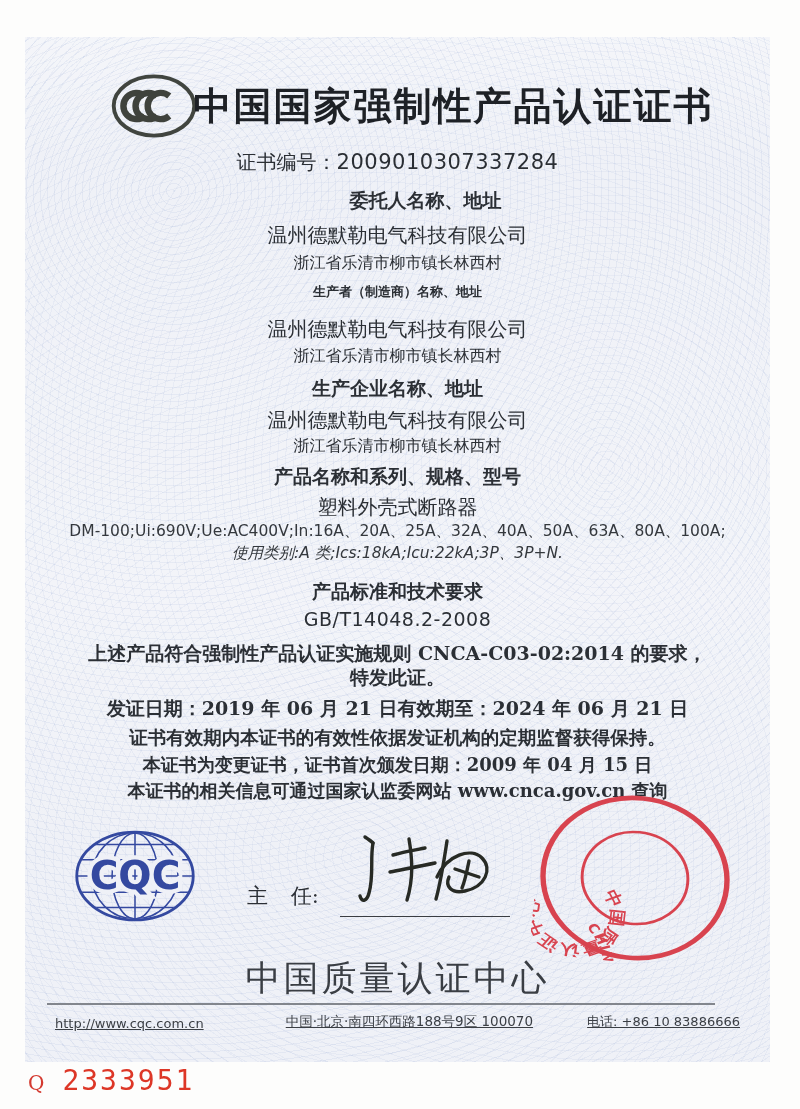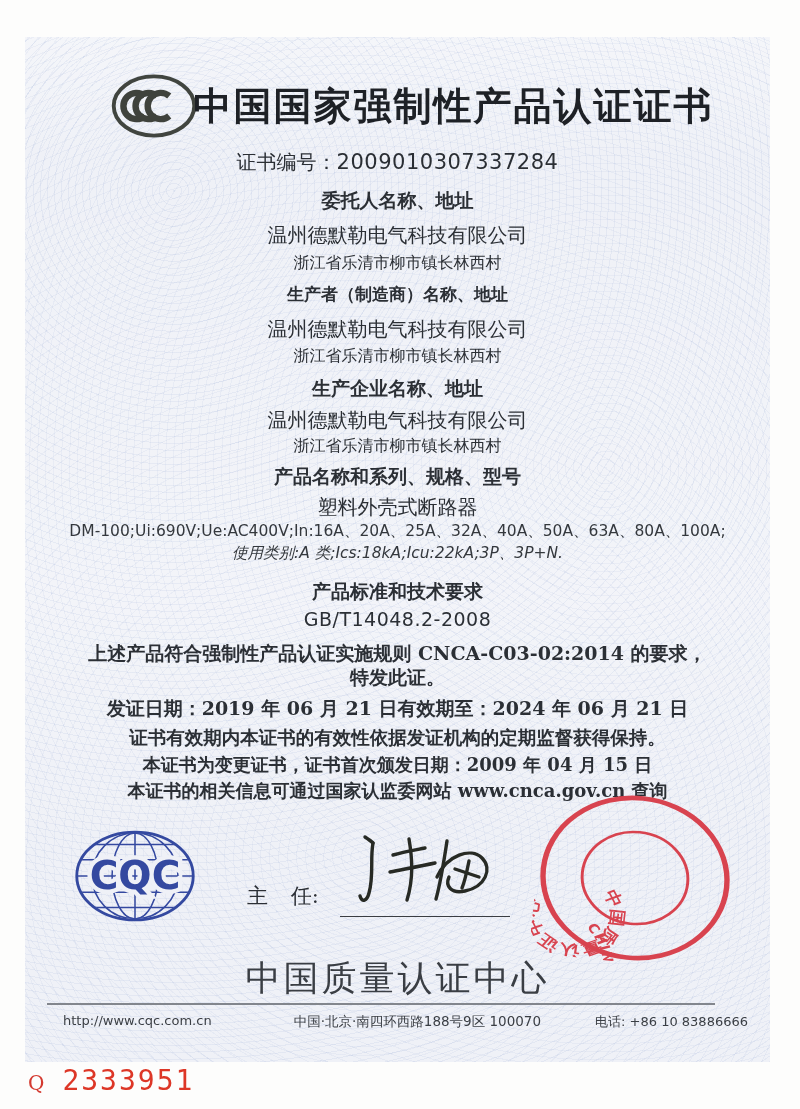--- a/index.html
+++ b/index.html
@@ -21,24 +21,24 @@
   .line{position:absolute;left:0;width:745px;text-align:center;color:#2b2f35;line-height:1.2;}
   .kai{font-family:"DejaVu Serif","Liberation Serif",serif;}
   .sans{font-family:"DejaVu Sans","Liberation Sans",sans-serif;}
   .b{font-weight:bold;}
 
   .title{top:47px;padding-left:112px;box-sizing:border-box;font-size:38px;letter-spacing:2px;
          color:#1e2126;font-weight:bold;font-family:"Liberation Sans","DejaVu Sans",sans-serif;}
   .certno{top:113px;font-size:20px;color:#2a2e34;}
   .certno .no{font-family:"DejaVu Sans",sans-serif;font-size:21px;letter-spacing:.5px;}
 
-  .h-p0{top:152px;font-size:19px;}
+  .h-p0{top:152px;font-size:19px;margin-left:28px;}
   .n-p0{top:186px;font-size:20px;}
   .a-p0{top:216px;font-size:16px;}
-  .h-p1{top:247px;font-size:17px;text-align:center;}
+  .h-p1{top:247px;font-size:13px;text-align:center;}
   .n-p1{top:280px;font-size:20px;}
   .a-p1{top:309px;font-size:16px;}
   .h-p2{top:340px;font-size:19px;}
   .n-p2{top:371px;font-size:20px;}
   .a-p2{top:399px;font-size:16px;}
 
   .h-prod{top:428px;font-size:19px;}
   .n-prod{top:458px;font-size:20px;}
   .spec1{top:485px;font-size:15.5px;color:#34383d;}
   .spec2{top:507px;font-size:15.5px;color:#34383d;font-style:italic;}
@@ -58,22 +58,22 @@
   .cqc-globe{position:absolute;left:47px;top:791px;}
   .director{position:absolute;left:222px;top:845px;font-size:21px;color:#2b2f35;word-spacing:16px;}
   .sig{position:absolute;left:318px;top:788px;}
   .sig-line{position:absolute;left:315px;top:879px;width:170px;height:0;border-top:1.6px solid #3a3d42;}
   .stamp{position:absolute;left:512px;top:756px;transform:rotate(6deg);}
 
   
   .issuer{top:920px;font-size:35px;letter-spacing:3px;color:#3a3e44;
           font-family:"Liberation Sans","DejaVu Sans",sans-serif;font-weight:500;}
   .rule{position:absolute;left:22px;top:966px;width:668px;height:2px;background:#82868d;}
-  .footer{position:absolute;left:38px;top:976px;width:685px;display:flex;
-          justify-content:space-between;align-items:flex-start;font-size:13px;color:#3a3e44;}
+  .footer{position:absolute;left:30px;top:976px;width:685px;display:flex;
+          justify-content:space-between;align-items:flex-end;font-size:13px;color:#3a3e44;text-decoration:underline;}
   .footer .mid{font-size:13.5px;margin-left:28px;}
 
   
   .serial{position:absolute;left:28px;top:1064px;color:#dd3626;display:flex;align-items:baseline;gap:18px;}
   .serial .q{font-family:"DejaVu Serif","Liberation Serif",serif;font-size:20px;color:#d43a30;}
   .serial .digits{font-family:"DejaVu Sans Mono","Liberation Mono",monospace;font-size:28px;letter-spacing:2px;}
 
   .ccc{position:absolute;left:85px;top:36px;}
   svg{display:block;}
 </style>

